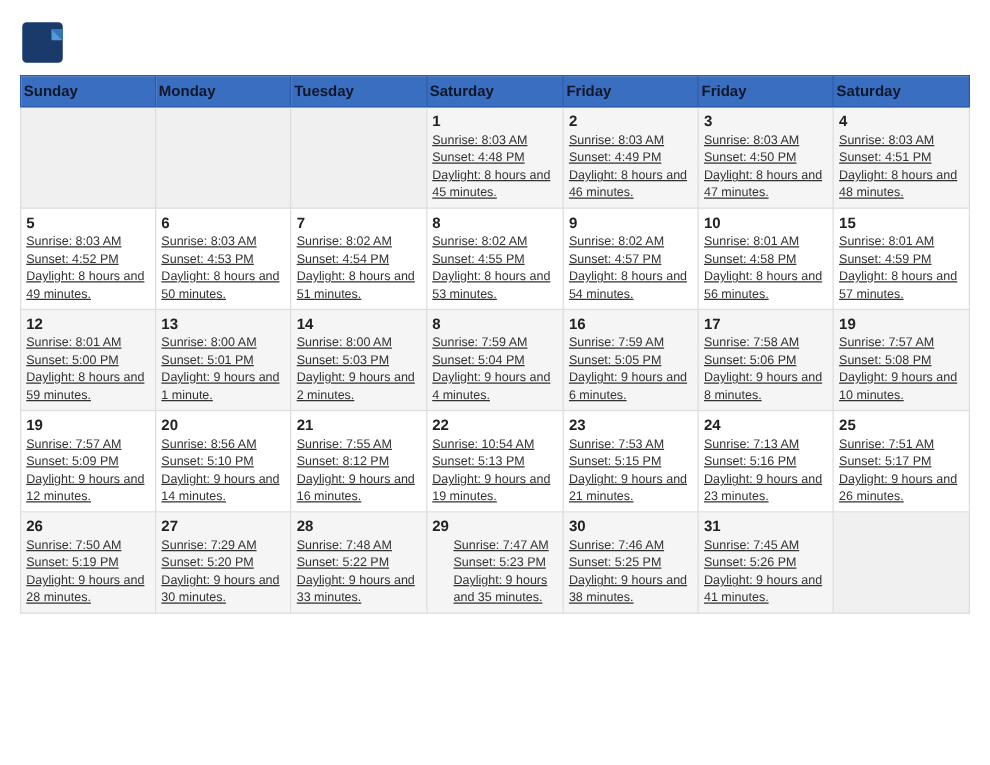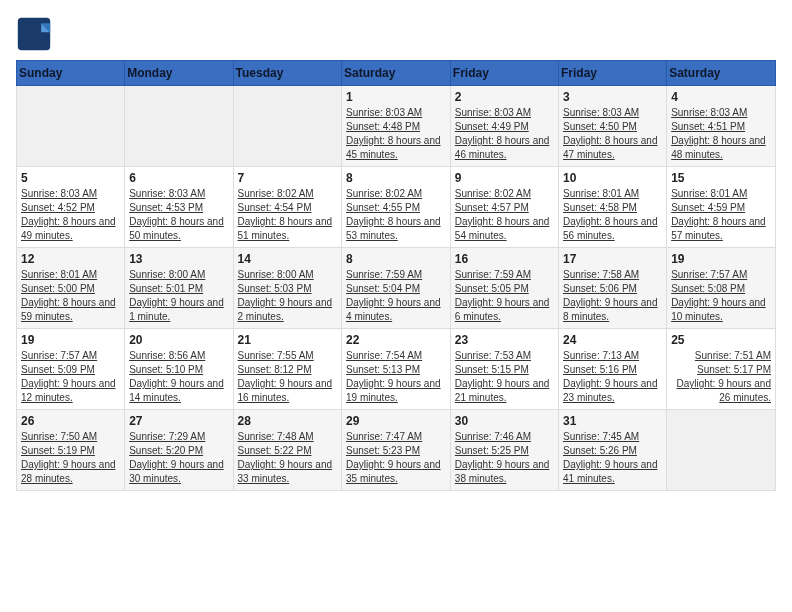--- a/index.html
+++ b/index.html
@@ -253,39 +253,39 @@
 Daylight: 9 hours and 14 minutes.</div>
         </td>
         <td>
           <div class="day-num">21</div>
           <div class="day-info" style="white-space: pre-line;">Sunrise: 7:55 AM
 Sunset: 8:12 PM
 Daylight: 9 hours and 16 minutes.</div>
         </td>
         <td>
           <div class="day-num">22</div>
-          <div class="day-info" style="white-space: pre-line;">Sunrise: 7:54 AM
+          <div class="day-info" style="white-space: pre-line;">Sunrise: 10:54 AM
 Sunset: 5:13 PM
 Daylight: 9 hours and 19 minutes.</div>
         </td>
         <td>
           <div class="day-num">23</div>
           <div class="day-info" style="white-space: pre-line;">Sunrise: 7:53 AM
 Sunset: 5:15 PM
 Daylight: 9 hours and 21 minutes.</div>
         </td>
         <td>
           <div class="day-num">24</div>
           <div class="day-info" style="white-space: pre-line;">Sunrise: 7:13 AM
 Sunset: 5:16 PM
 Daylight: 9 hours and 23 minutes.</div>
         </td>
         <td>
           <div class="day-num">25</div>
-          <div class="day-info" style="white-space: pre-line; text-align: right;">Sunrise: 7:51 AM
+          <div class="day-info" style="white-space: pre-line;">Sunrise: 7:51 AM
 Sunset: 5:17 PM
 Daylight: 9 hours and 26 minutes.</div>
         </td>
       </tr>
       <tr>
         <td>
           <div class="day-num">26</div>
           <div class="day-info" style="white-space: pre-line;">Sunrise: 7:50 AM
 Sunset: 5:19 PM
 Daylight: 9 hours and 28 minutes.</div>
@@ -297,21 +297,21 @@
 Daylight: 9 hours and 30 minutes.</div>
         </td>
         <td>
           <div class="day-num">28</div>
           <div class="day-info" style="white-space: pre-line;">Sunrise: 7:48 AM
 Sunset: 5:22 PM
 Daylight: 9 hours and 33 minutes.</div>
         </td>
         <td>
           <div class="day-num">29</div>
-          <div class="day-info" style="white-space: pre-line;">Sunrise: 7:47 AM
+          <div class="day-info" style="white-space: pre-line; margin-left: 17px;">Sunrise: 7:47 AM
 Sunset: 5:23 PM
 Daylight: 9 hours and 35 minutes.</div>
         </td>
         <td>
           <div class="day-num">30</div>
           <div class="day-info" style="white-space: pre-line;">Sunrise: 7:46 AM
 Sunset: 5:25 PM
 Daylight: 9 hours and 38 minutes.</div>
         </td>
         <td>

